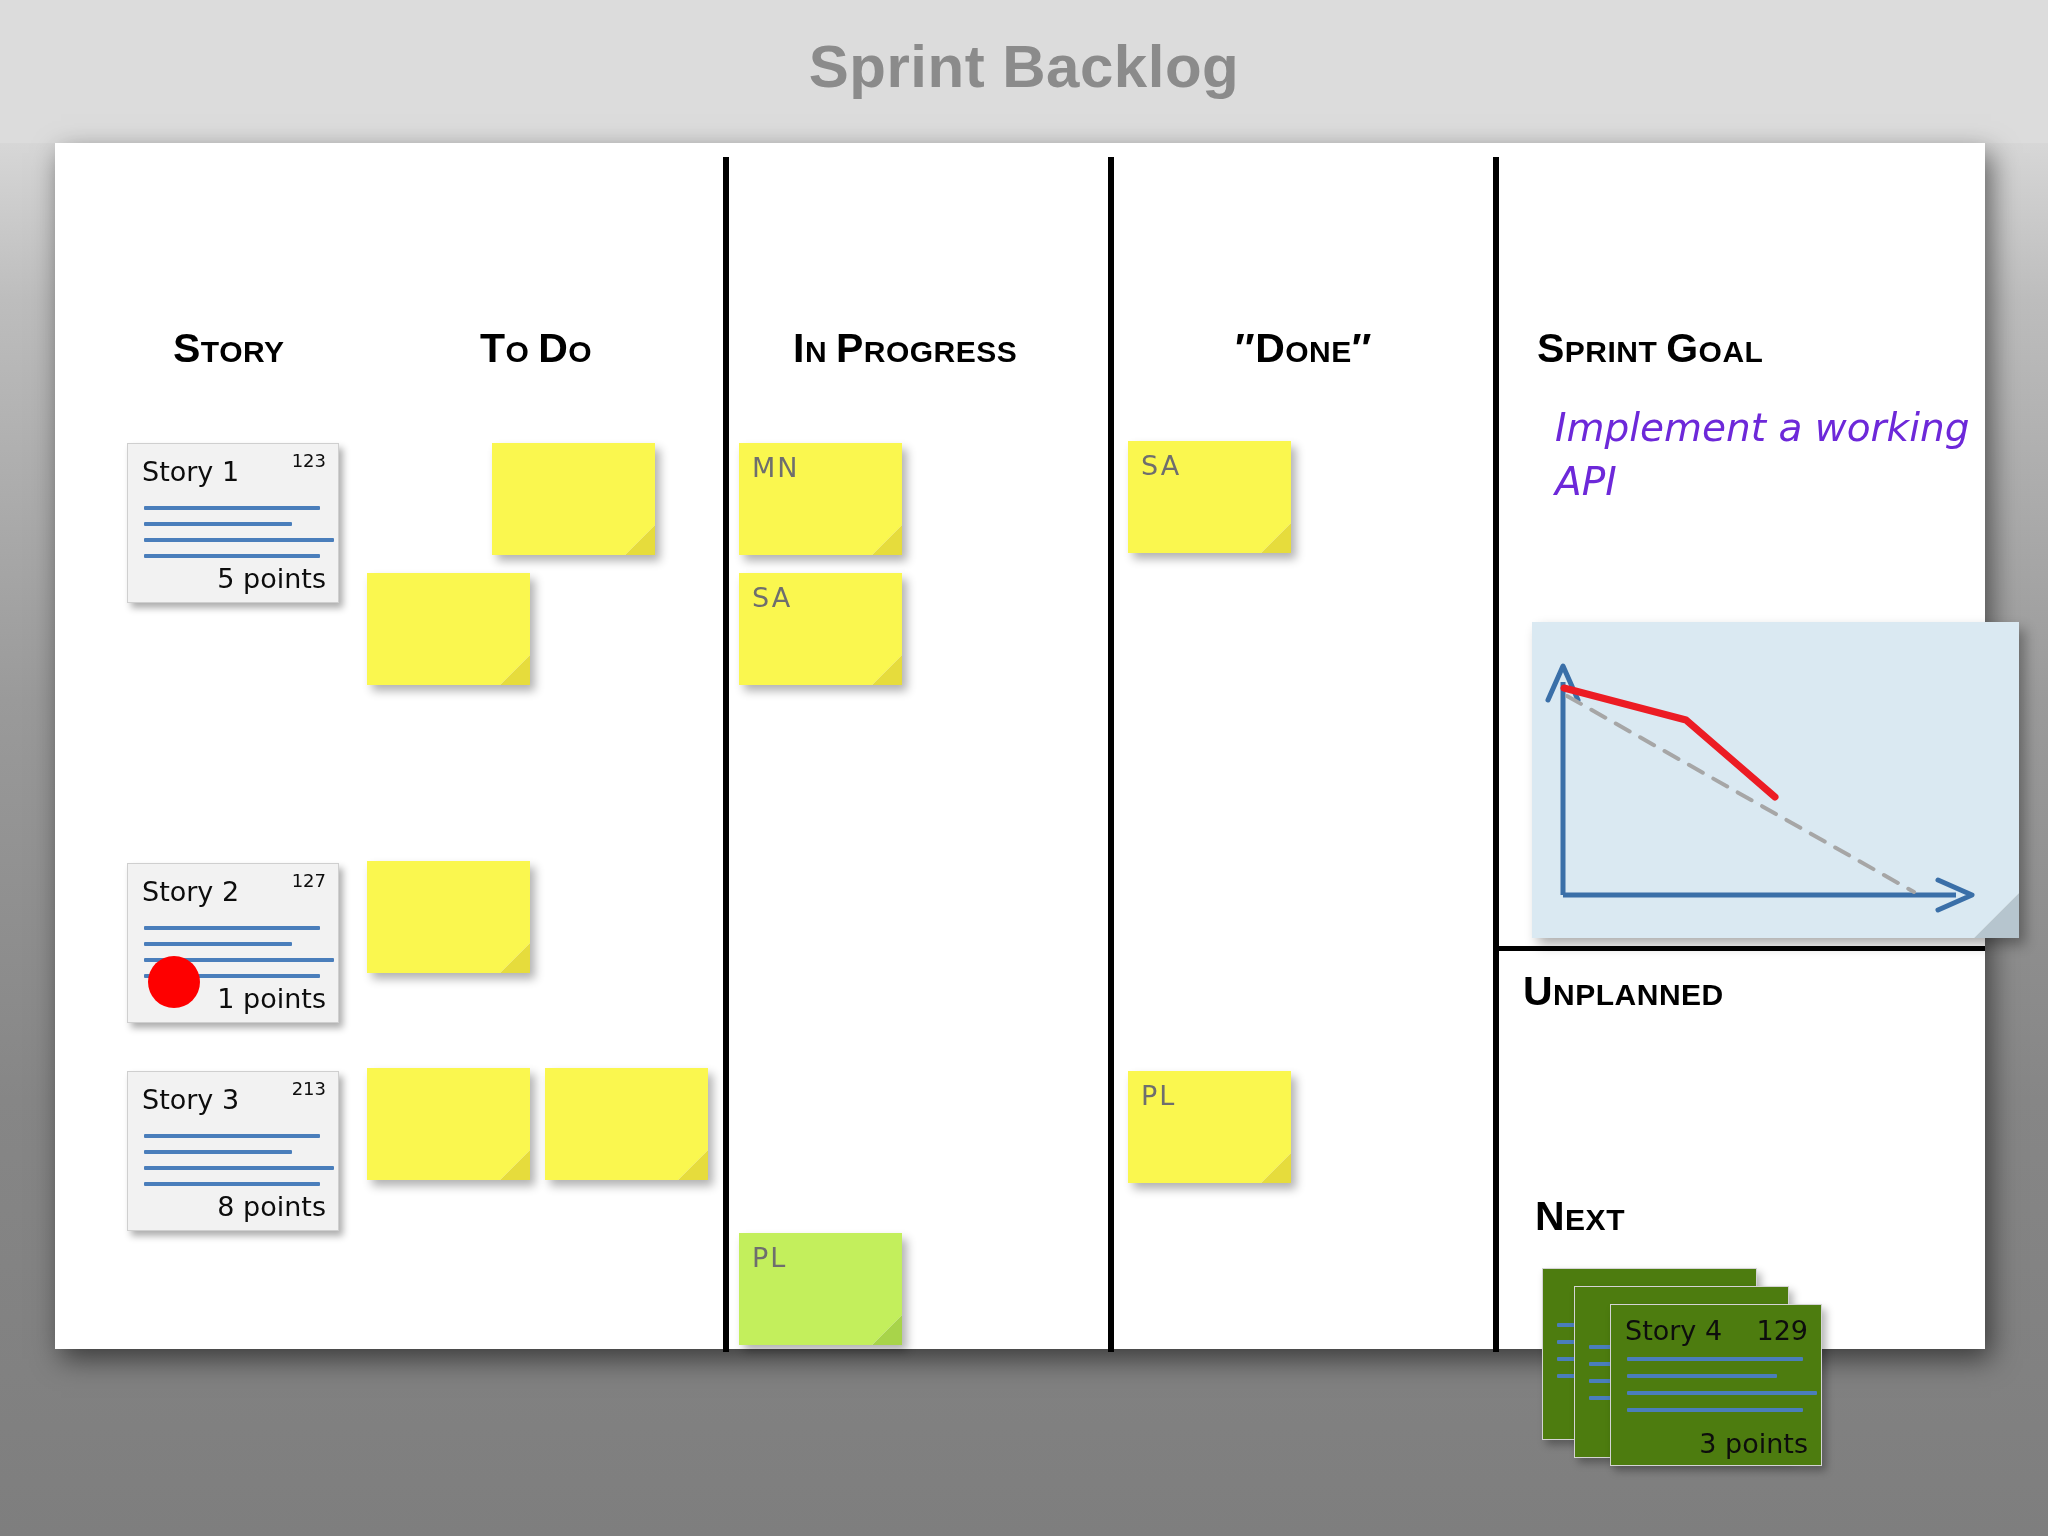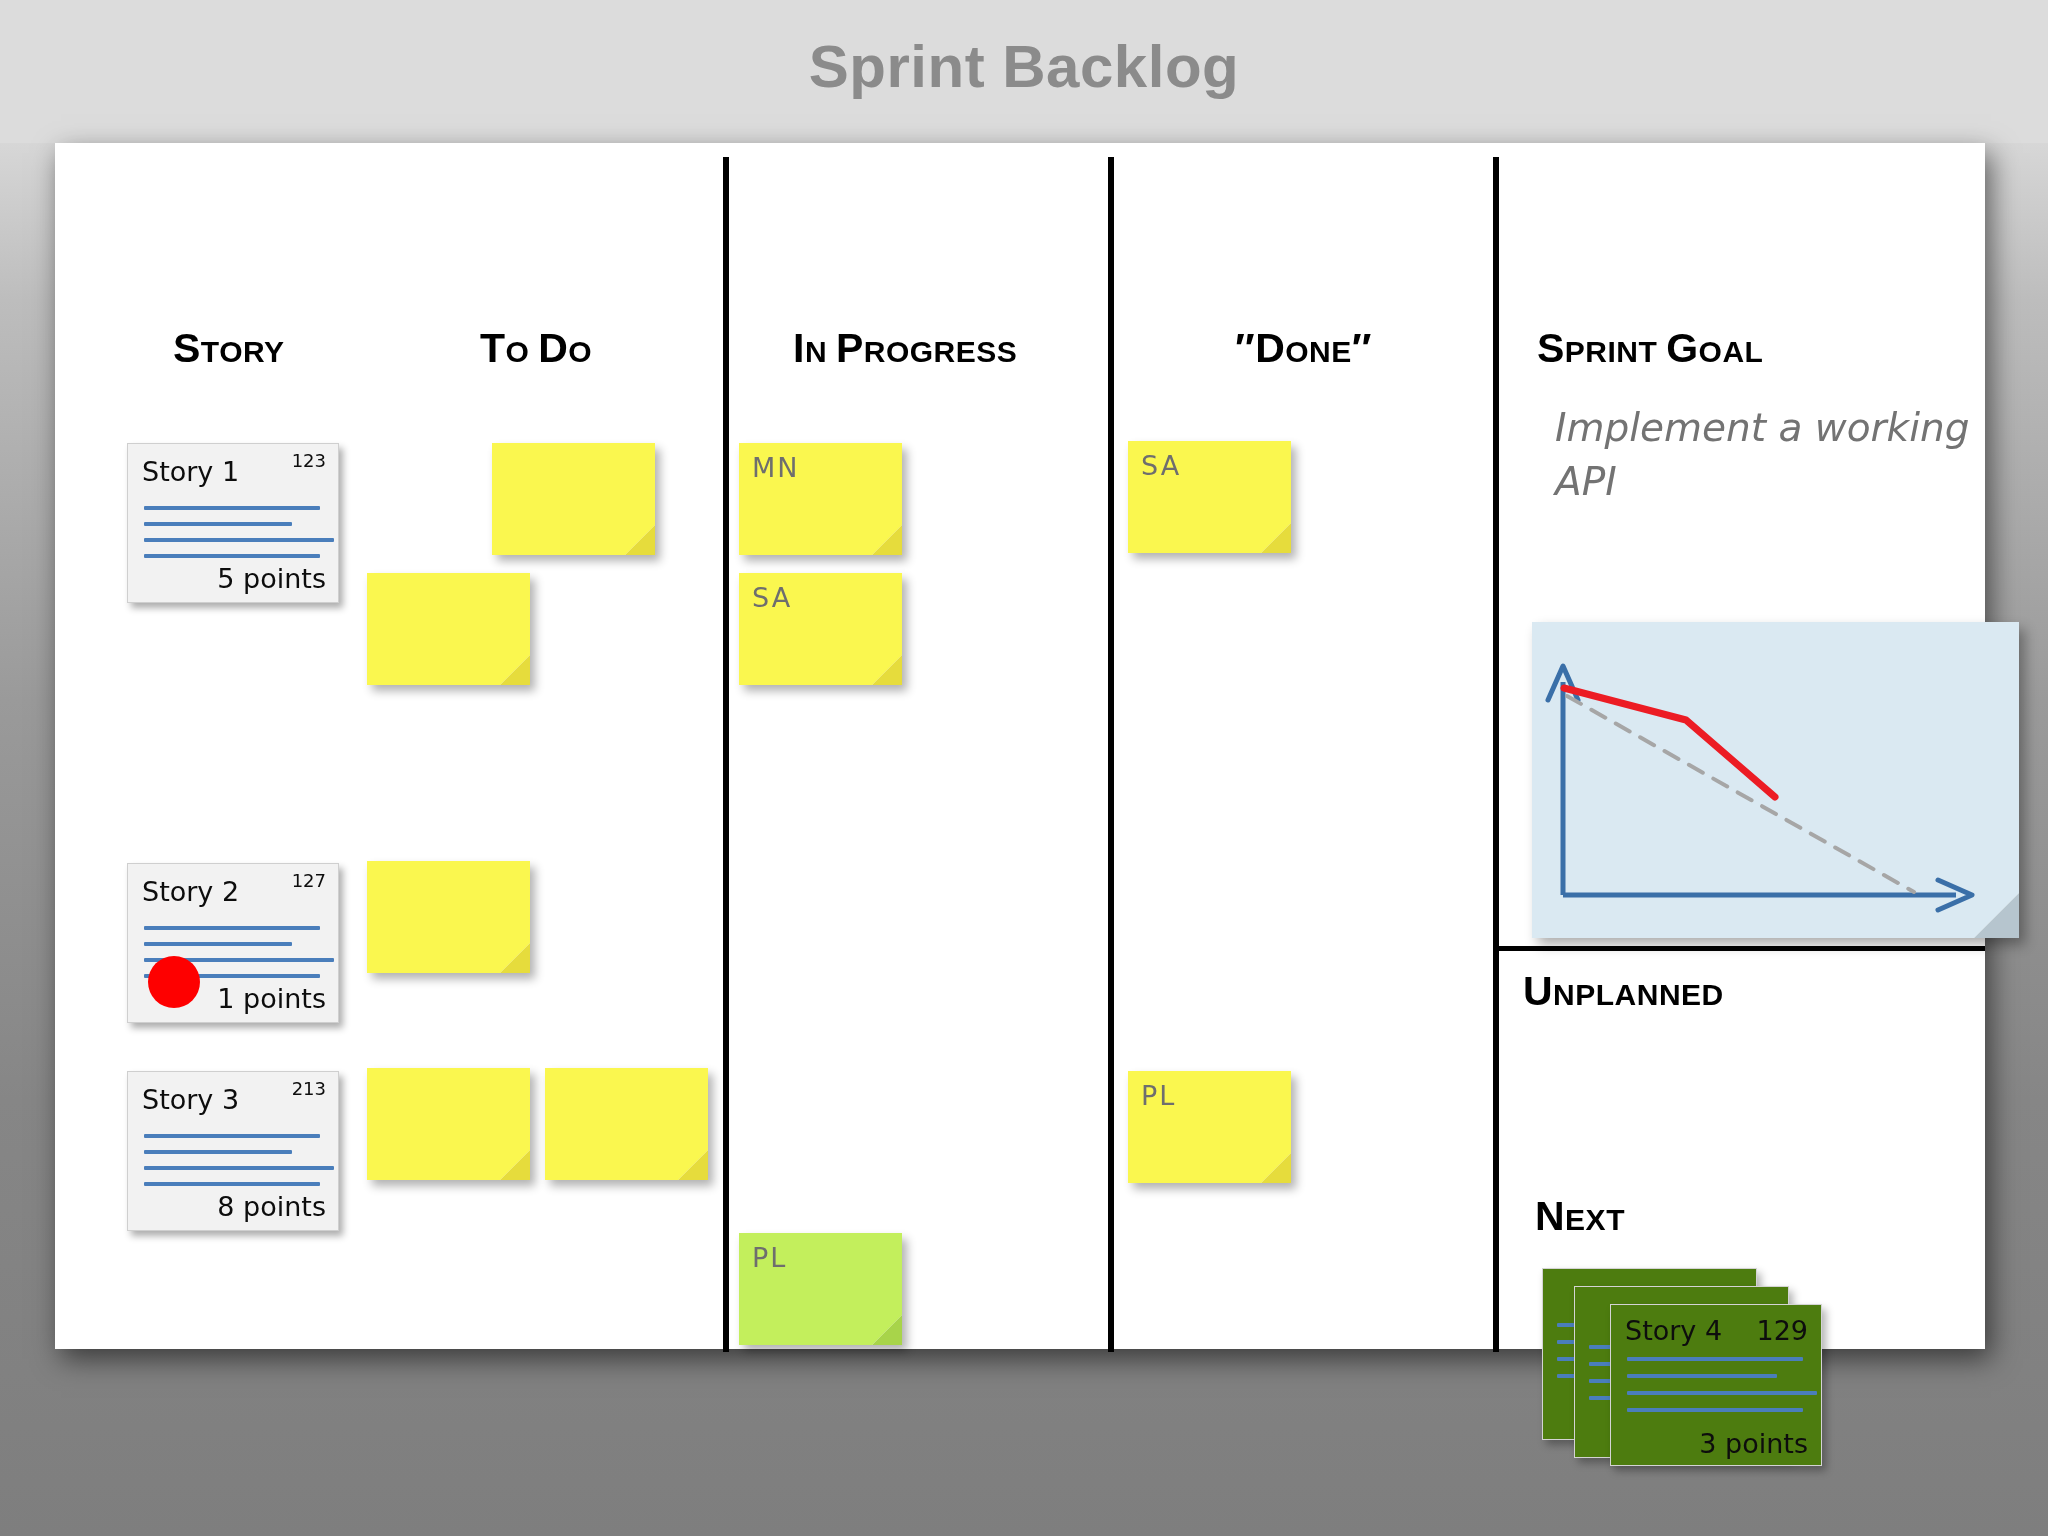--- a/index.html
+++ b/index.html
@@ -70,21 +70,21 @@
   #h-burndown   { left:1468px; top:405px; }
   #h-unplanned  { left:1468px; top:825px; }
   #h-next       { left:1480px; top:1050px; }
 
   
   #sprint-goal-text {
     position:absolute; left:1500px; top:258px; width:420px;
     font-family:"DejaVu Sans", sans-serif;
     font-style:italic;
     font-size:39px; line-height:54px;
-    color:#737373;
+    color:#6d28d9;
   }
 
   
   .story-card {
     position:absolute;
     width:212px; height:160px;
     background:#f2f2f2;
     border:1px solid #cfcfcf;
     box-shadow:4px 5px 7px rgba(0,0,0,0.32);
   }

